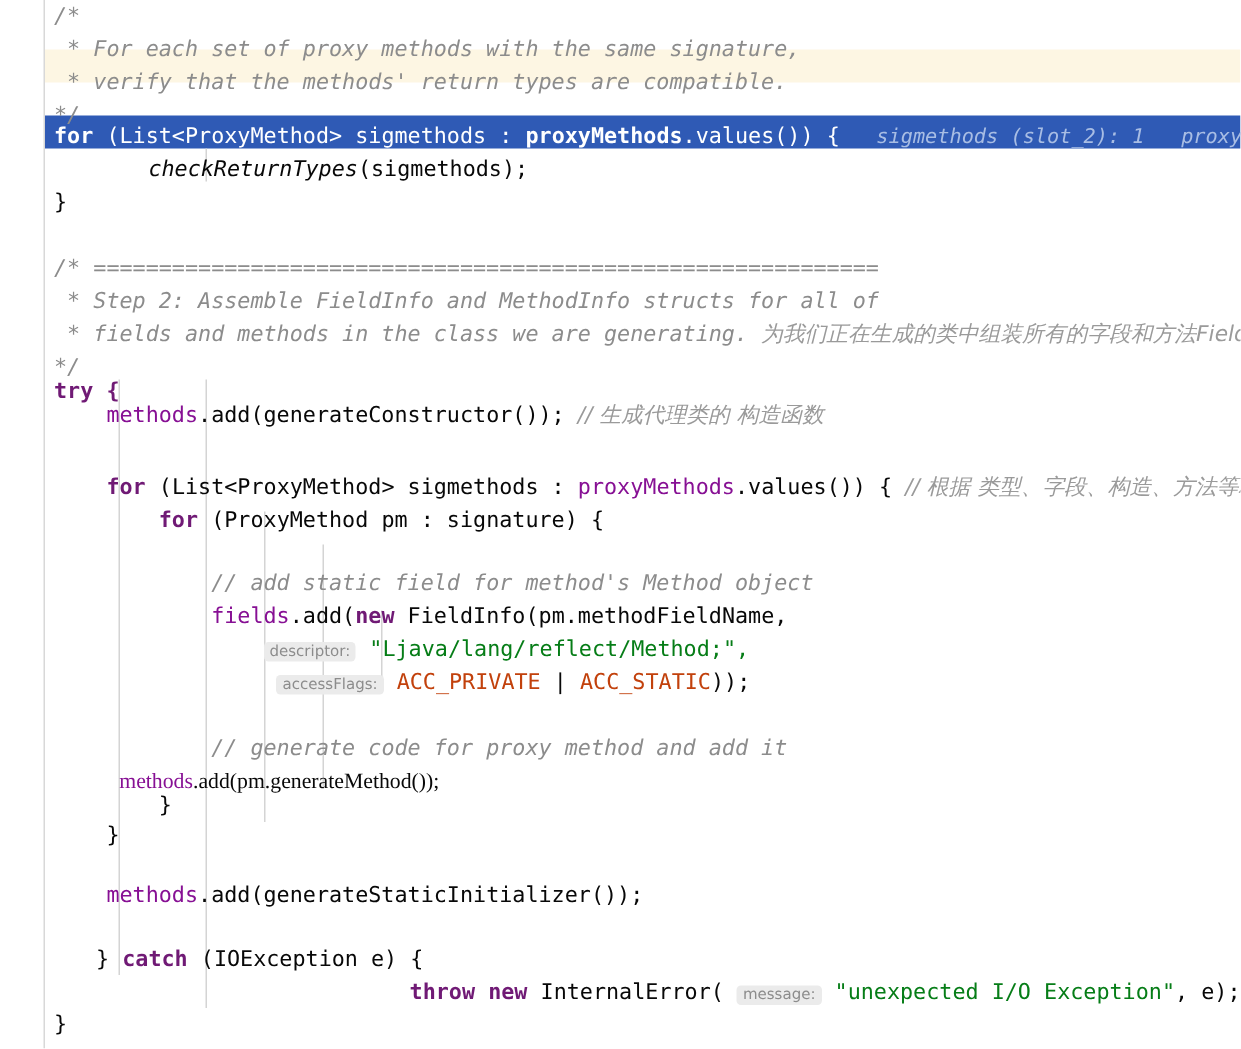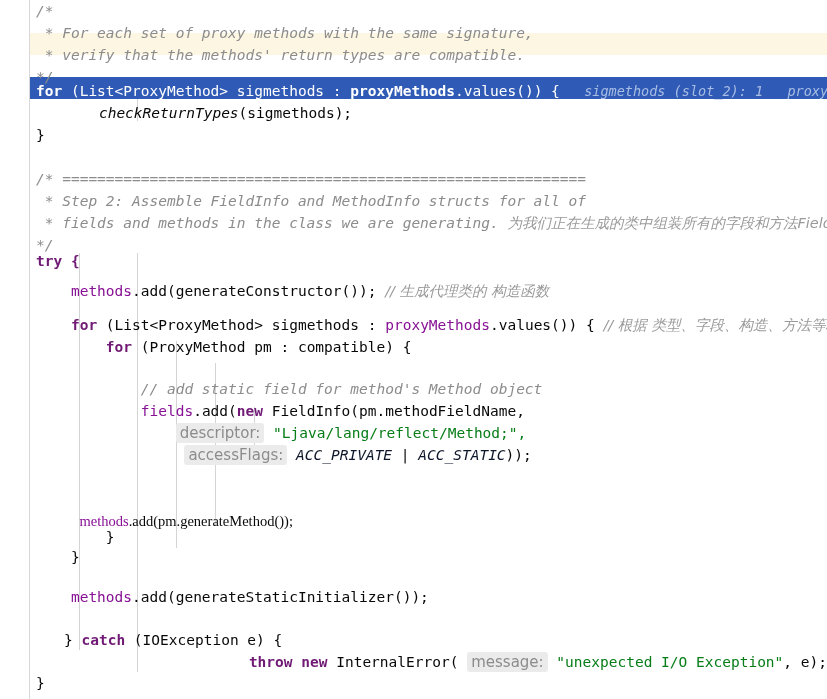--- a/index.html
+++ b/index.html
@@ -87,31 +87,31 @@
   }
 
   .line { z-index: 3; }
 
   
   .kw       { color: #701a75; font-weight: bold; }
   .cmt      { color: #8c8c8c; font-style: italic; }
   .cmt-cn   { color: #9a9a9a; font-style: italic; font-family: "DejaVu Sans", "Liberation Sans", sans-serif; }
   .str      { color: #067d17; }
   .field    { color: #871094; }
-  .sfield   { color: #0f172a; font-style: italic; }
+  .sfield   { color: #c2410c; }
   .smeth    { color: #080808; font-style: italic; }
   .plain    { color: #080808; }
 
   
   .hint {
     color: #8c8c8c;
     background: #ebebeb;
     border-radius: 3px;
     padding: 1px 4px;
-    font-size: 15px;
+    font-size: 10px;
     font-family: "DejaVu Sans", "Liberation Sans", sans-serif;
     font-style: normal;
   }
 
   
   .dbg {
     color: #a8bde4;
     font-style: italic;
     font-size: 13.5px;
   }
@@ -160,34 +160,35 @@
     <div class="line" style="top:168px;"><span class="txt"><span class="cmt">/* ============================================================</span></span></div>
 
     <div class="line" style="top:190px;"><span class="txt"><span class="cmt"> * Step 2: Assemble FieldInfo and MethodInfo structs for all of</span></span></div>
 
     <div class="line" style="top:212px;"><span class="txt"><span class="cmt"> * fields and methods in the class we are generating. </span><span class="cmt-cn">为我们正在生成的类中组装所有的字段和方法FieldInfo</span></span></div>
 
     <div class="line" style="top:234px;"><span class="txt"><span class="cmt">*/</span></span></div>
 
     <div class="line" style="top:250px;"><span class="txt"><span class="kw">try {</span></span></div>
 
-    <div class="line" style="top:280px;"><span class="txt">    <span class="field">methods</span><span class="plain">.add(generateConstructor()); </span><span class="cmt-cn">// 生成代理类的 构造函数</span></span></div>
+    <div class="line" style="top:266px;"><span class="txt">    <span class="field">methods</span><span class="plain">.add(generateConstructor()); </span><span class="cmt-cn">// 生成代理类的 构造函数</span></span></div>
 
     <div class="line" style="top:314px;"><span class="txt">    <span class="kw">for</span><span class="plain"> (List&lt;ProxyMethod&gt; sigmethods : </span><span class="field">proxyMethods</span><span class="plain">.values()) { </span><span class="cmt-cn">// 根据 类型、字段、构造、方法等构造f</span></span></div>
 
-    <div class="line" style="top:336px;"><span class="txt">        <span class="kw">for</span><span class="plain"> (ProxyMethod pm : compatible) {</span></span></div>
+    <div class="line" style="top:336px;"><span class="txt">        <span class="kw">for</span><span class="plain"> (ProxyMethod pm : signature) {</span></span></div>
 
     <div class="line" style="top:400px;"><span class="txt">            <span class="field">fields</span><span class="plain">.add(</span><span class="kw">new</span><span class="plain"> FieldInfo(pm.methodFieldName,</span></span></div>
 
     <div class="line" style="top:378px;"><span class="txt">            <span class="cmt">// add static field for method's Method object</span></span></div>
 
     <div class="line" style="top:422px;"><span class="txt">                <span class="hint">descriptor:</span> <span class="str">"Ljava/lang/reflect/Method;",</span></span></div>
 
     <div class="line" style="top:444px;"><span class="txt">                 <span class="hint">accessFlags:</span> <span class="sfield">ACC_PRIVATE</span><span class="plain"> | </span><span class="sfield">ACC_STATIC</span><span class="plain">));</span></span></div>
 
+    <div class="line" style="top:488px;"><span class="txt">            <span class="cmt">// generate code for proxy method and add it</span></span></div>
 
     <div class="line" style="top:510px;font-family:Liberation Serif, serif;"><span class="txt">            <span class="field">methods</span><span class="plain">.add(pm.generateMethod());</span></span></div>
 
     <div class="line" style="top:526px;"><span class="txt">        <span class="plain">}</span></span></div>
 
     <div class="line" style="top:546px;"><span class="txt">    <span class="plain">}</span></span></div>
 
     <div class="line" style="top:586px;"><span class="txt">    <span class="field">methods</span><span class="plain">.add(generateStaticInitializer());</span></span></div>
 
     <div class="line" style="top:629px;padding-left:28px;"><span class="txt"><span class="plain">} </span><span class="kw">catch</span><span class="plain"> (IOException e) {</span></span></div>

